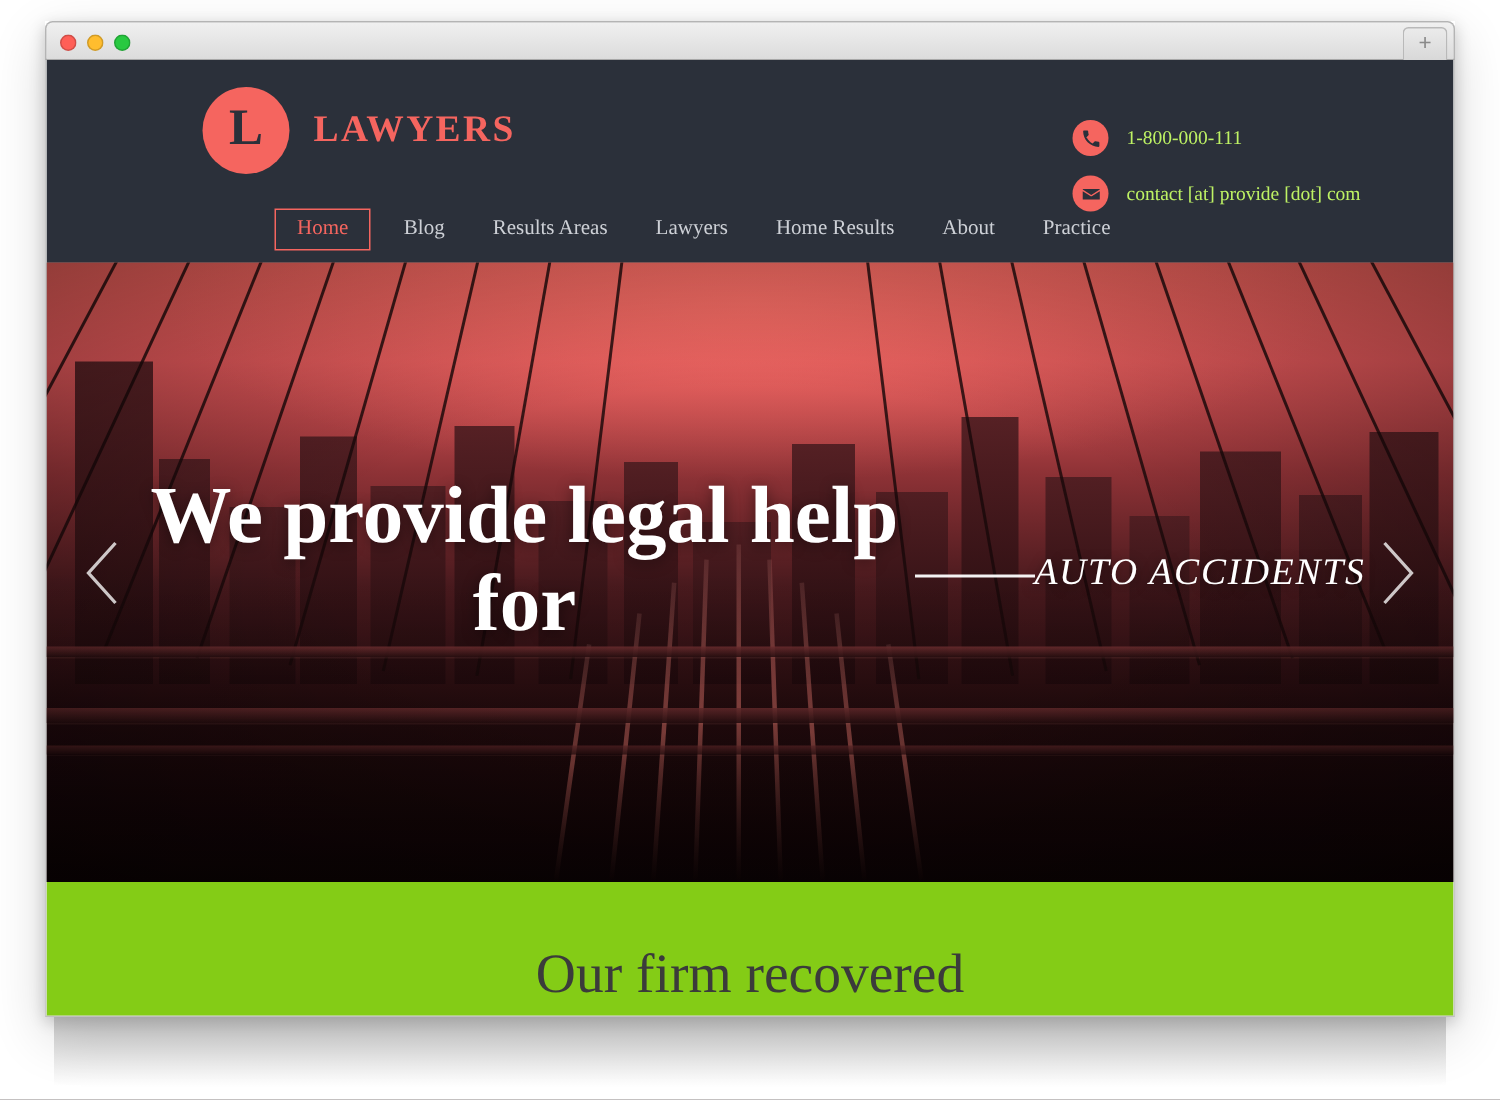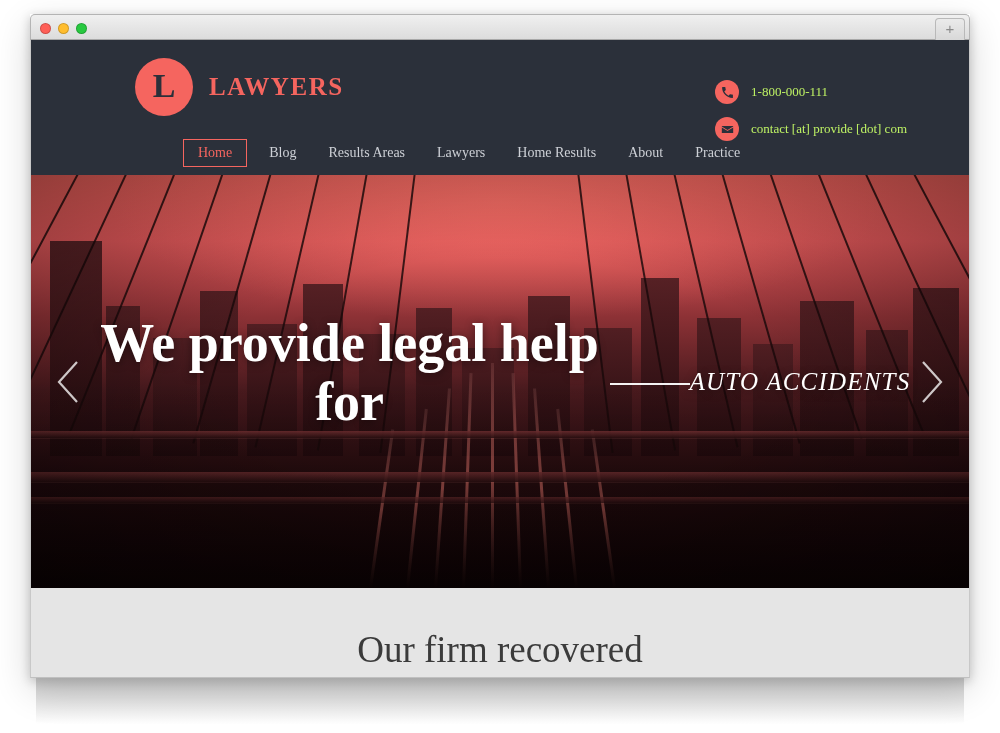--- a/index.html
+++ b/index.html
@@ -265,21 +265,21 @@
     height: 56px;
     opacity: 0.85;
   }
   #slider-prev { left: 18px; }
   #slider-next { right: 18px; }
   .slider-arrow svg { display: block; }
 
   
   #recovered-section {
     height: 100px;
-    background: #e5e5e5;
+    background: #84cc16;
     text-align: center;
     padding-top: 42px;
     overflow: hidden;
   }
   #recovered-heading {
     font-family: "Liberation Serif", serif;
     font-size: 37px;
     color: #3b3b3b;
     line-height: 1.1;
   }

